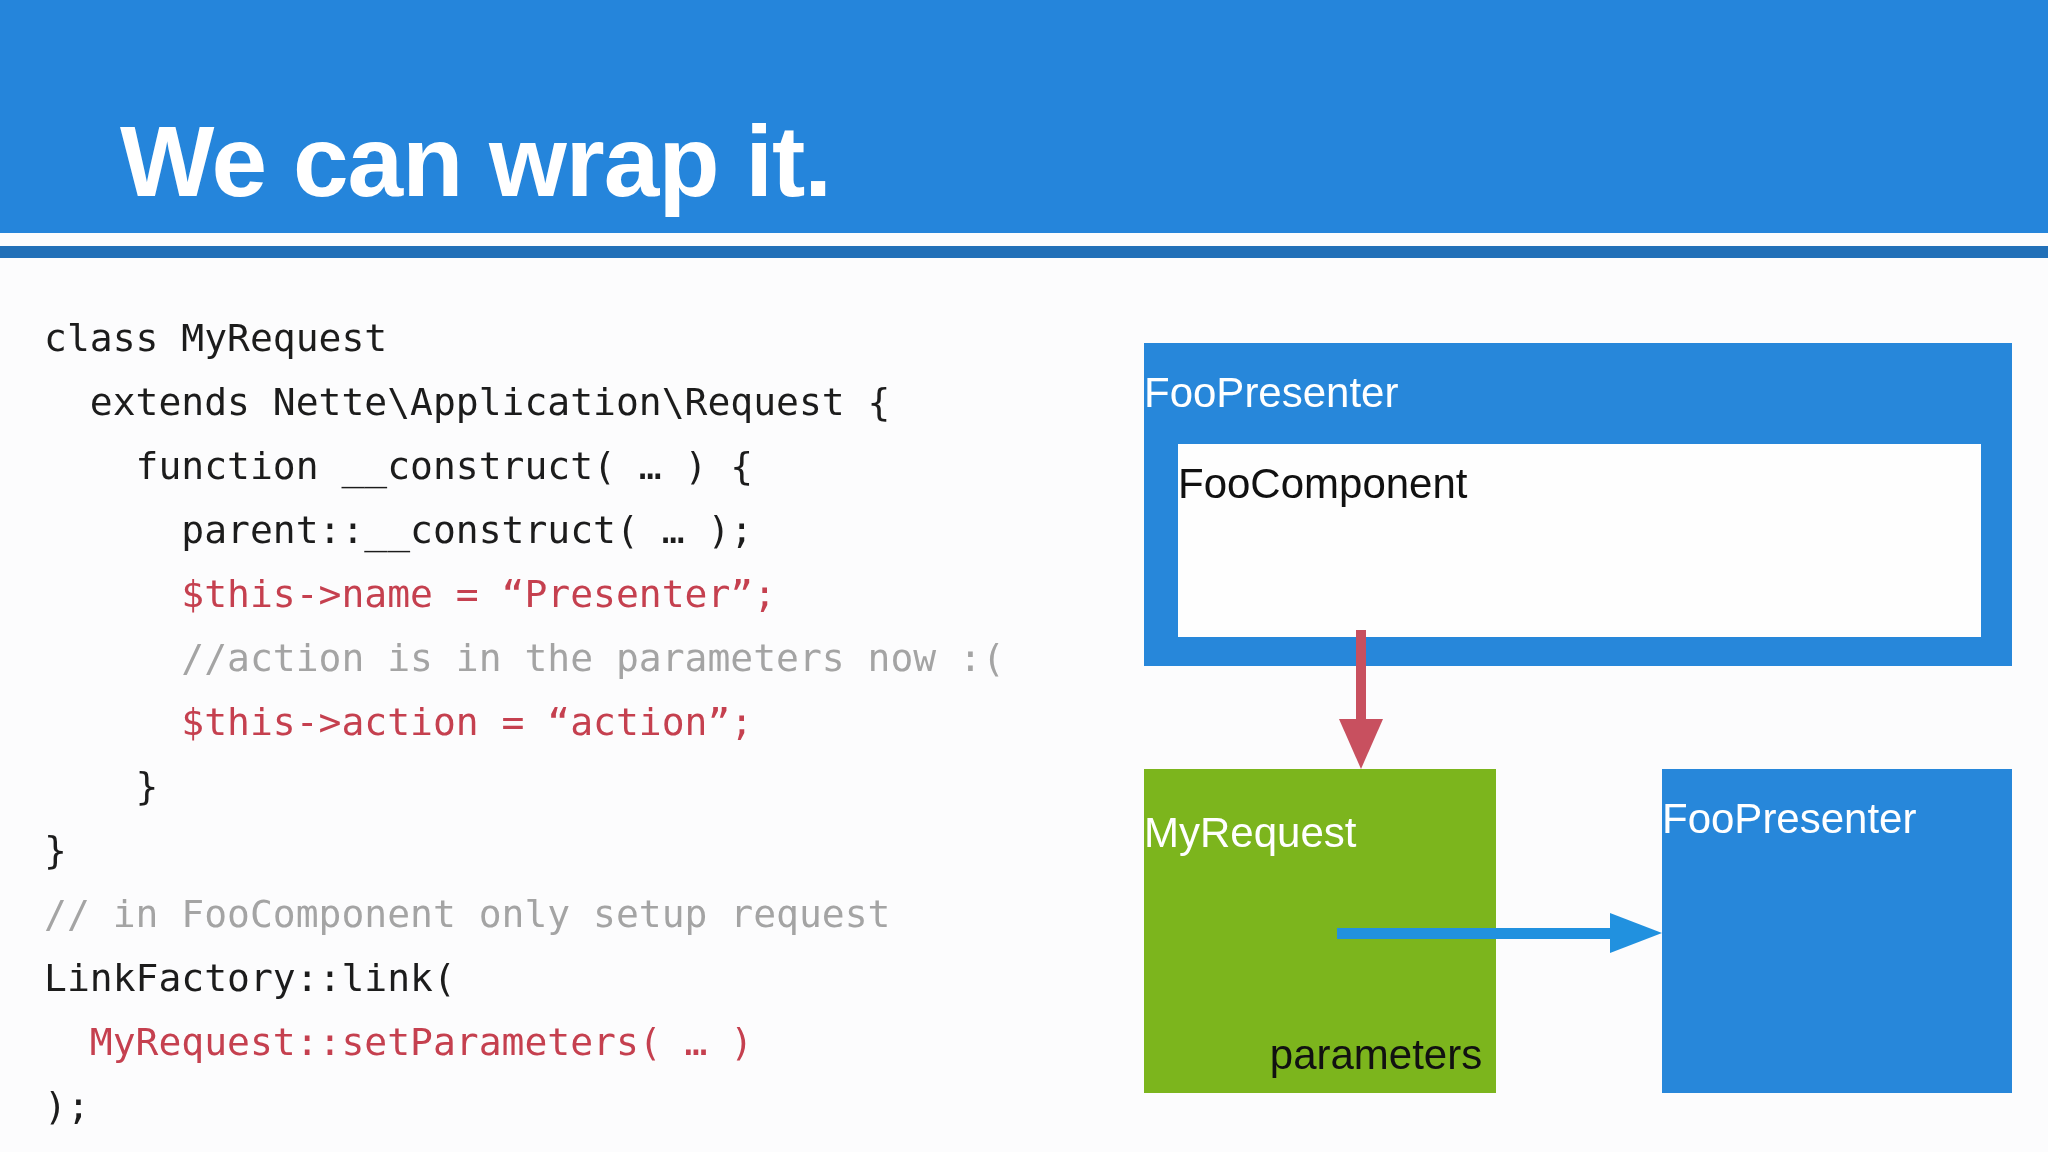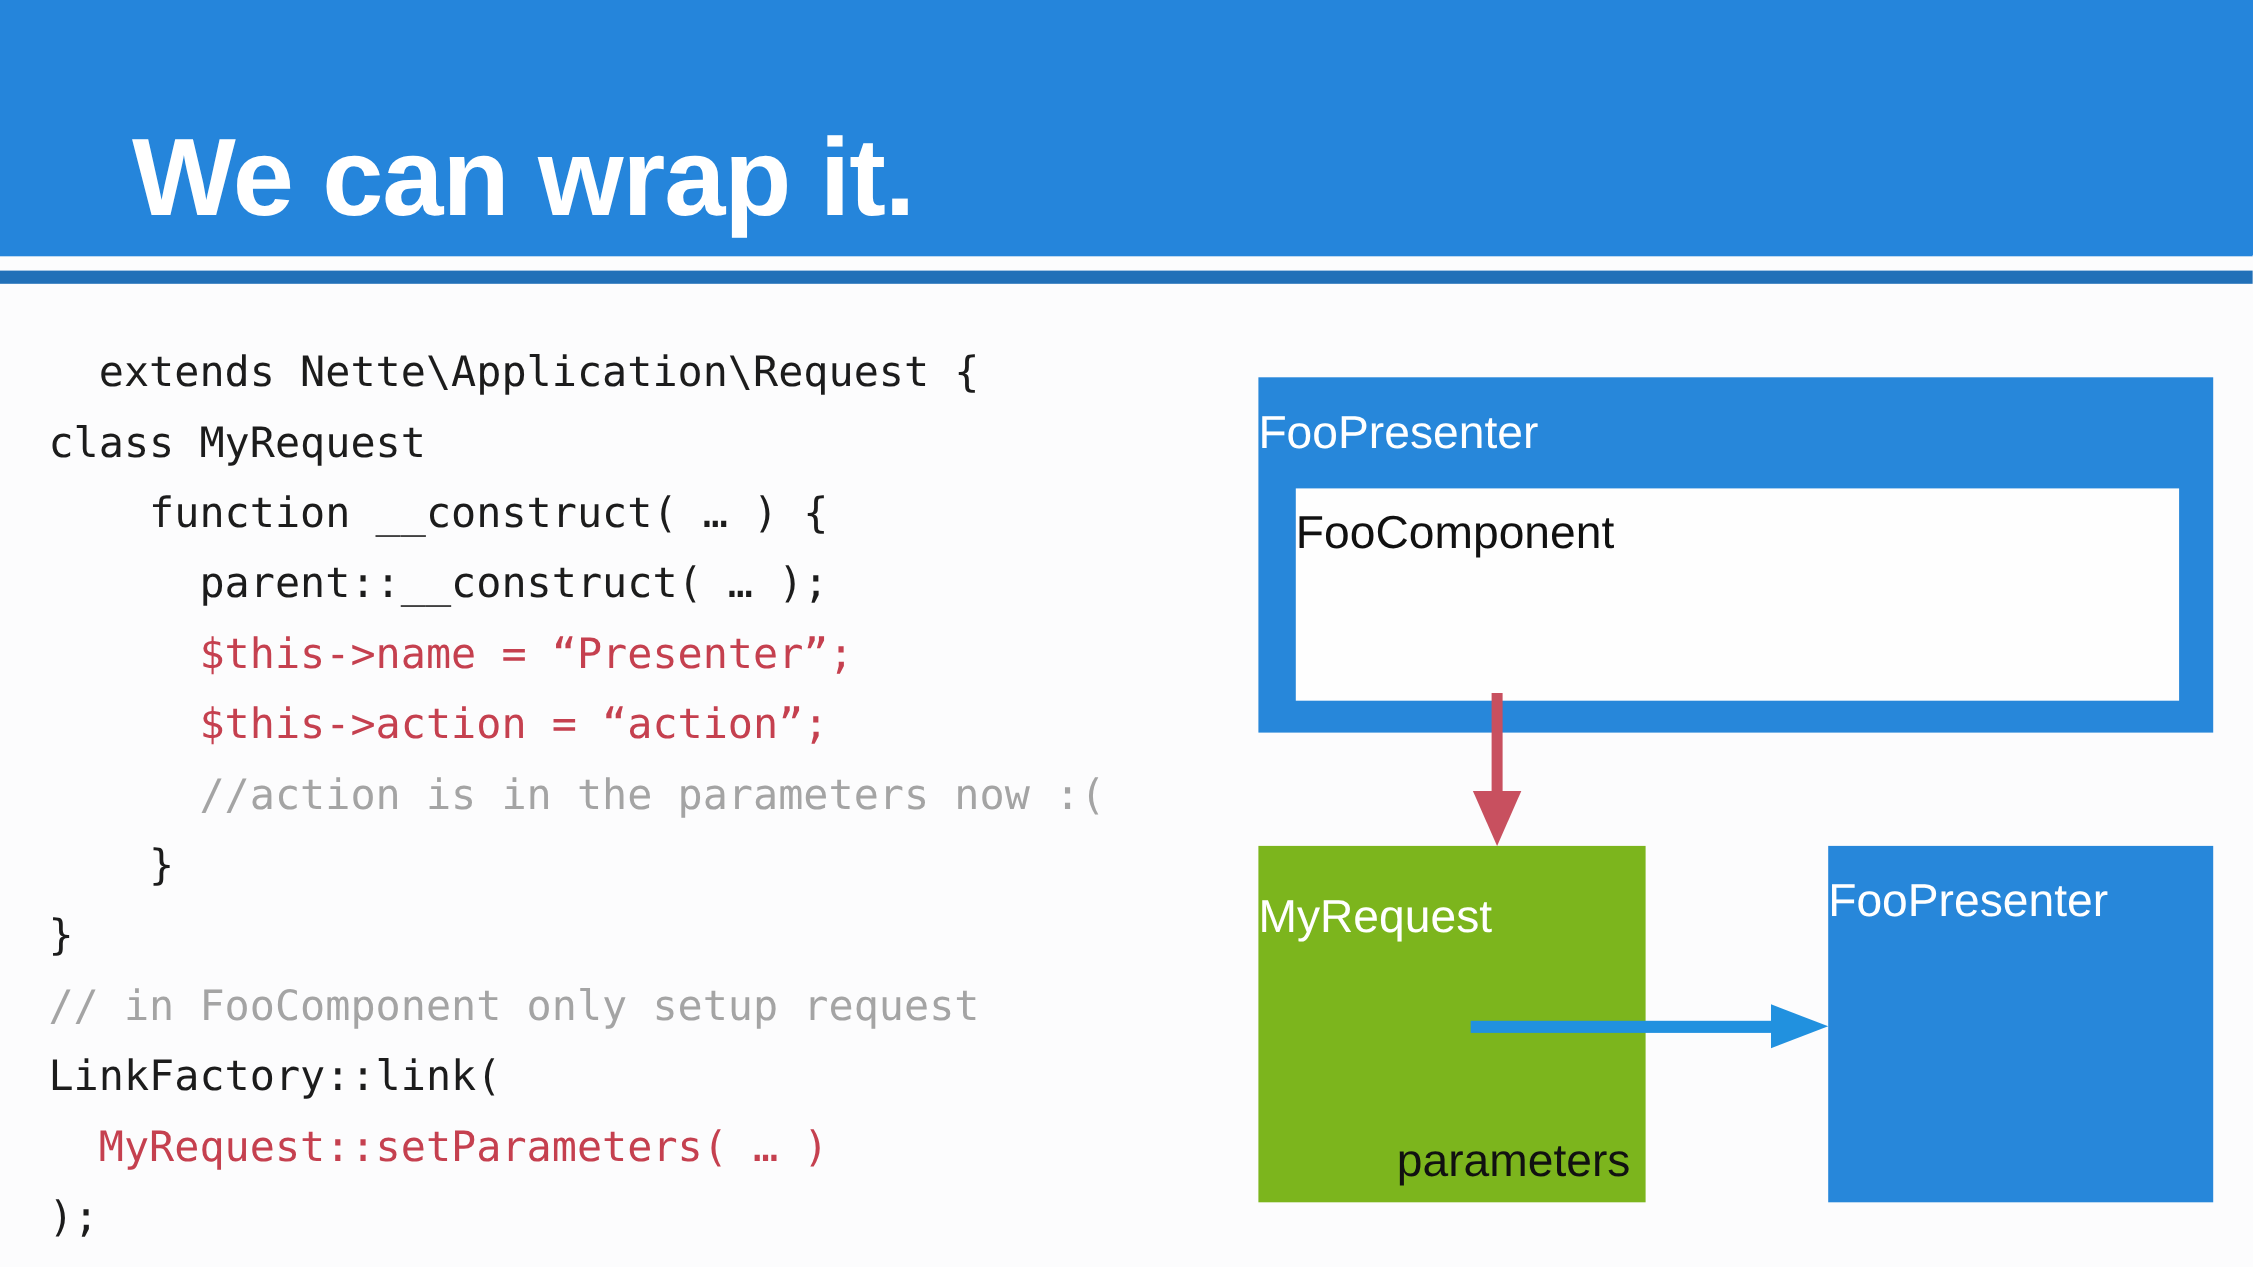--- a/index.html
+++ b/index.html
@@ -104,27 +104,27 @@
 <body>
 
 <div class="slide">
 
   <div class="header">
     <h1 class="title">We can wrap it.</h1>
   </div>
   <div class="header-stripe"></div>
 
   <div class="code-block">
+    <div class="code-line" data-color="black">class MyRequest</div>
     <div class="code-line" data-color="black">  extends Nette\Application\Request {</div>
-    <div class="code-line" data-color="black">class MyRequest</div>
     <div class="code-line" data-color="black">    function __construct( … ) {</div>
     <div class="code-line" data-color="black">      parent::__construct( … );</div>
     <div class="code-line" data-color="red">      $this-&gt;name = “Presenter”;</div>
+    <div class="code-line" data-color="gray">      //action is in the parameters now :(</div>
     <div class="code-line" data-color="red">      $this-&gt;action = “action”;</div>
-    <div class="code-line" data-color="gray">      //action is in the parameters now :(</div>
     <div class="code-line" data-color="black">    }</div>
     <div class="code-line" data-color="black">}</div>
     <div class="code-line" data-color="gray">// in FooComponent only setup request</div>
     <div class="code-line" data-color="black">LinkFactory::link(</div>
     <div class="code-line" data-color="red">  MyRequest::setParameters( … )</div>
     <div class="code-line" data-color="black">);</div>
   </div>
 
   <div class="box-foo-presenter">
     <div class="diagram-label">FooPresenter</div>

